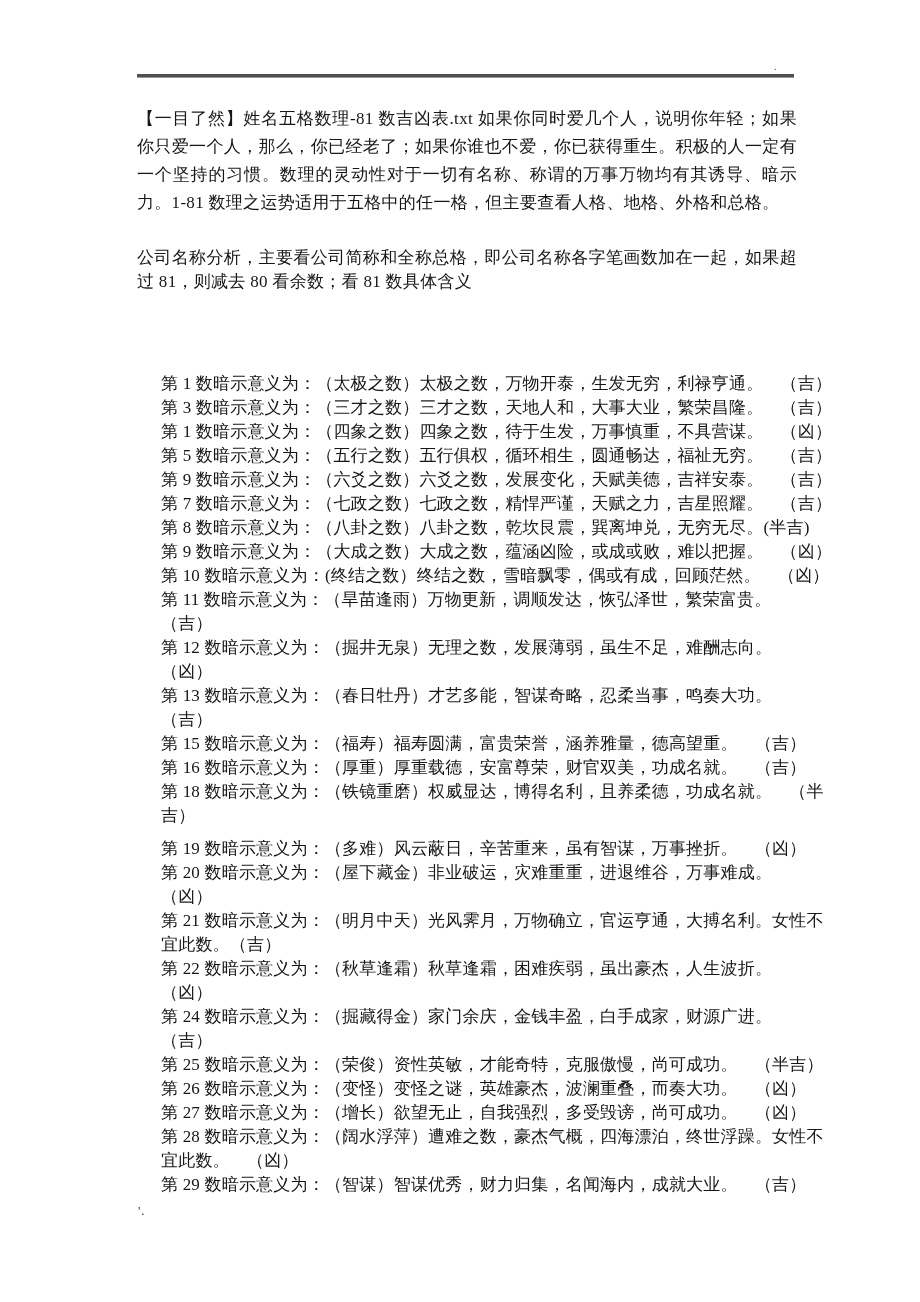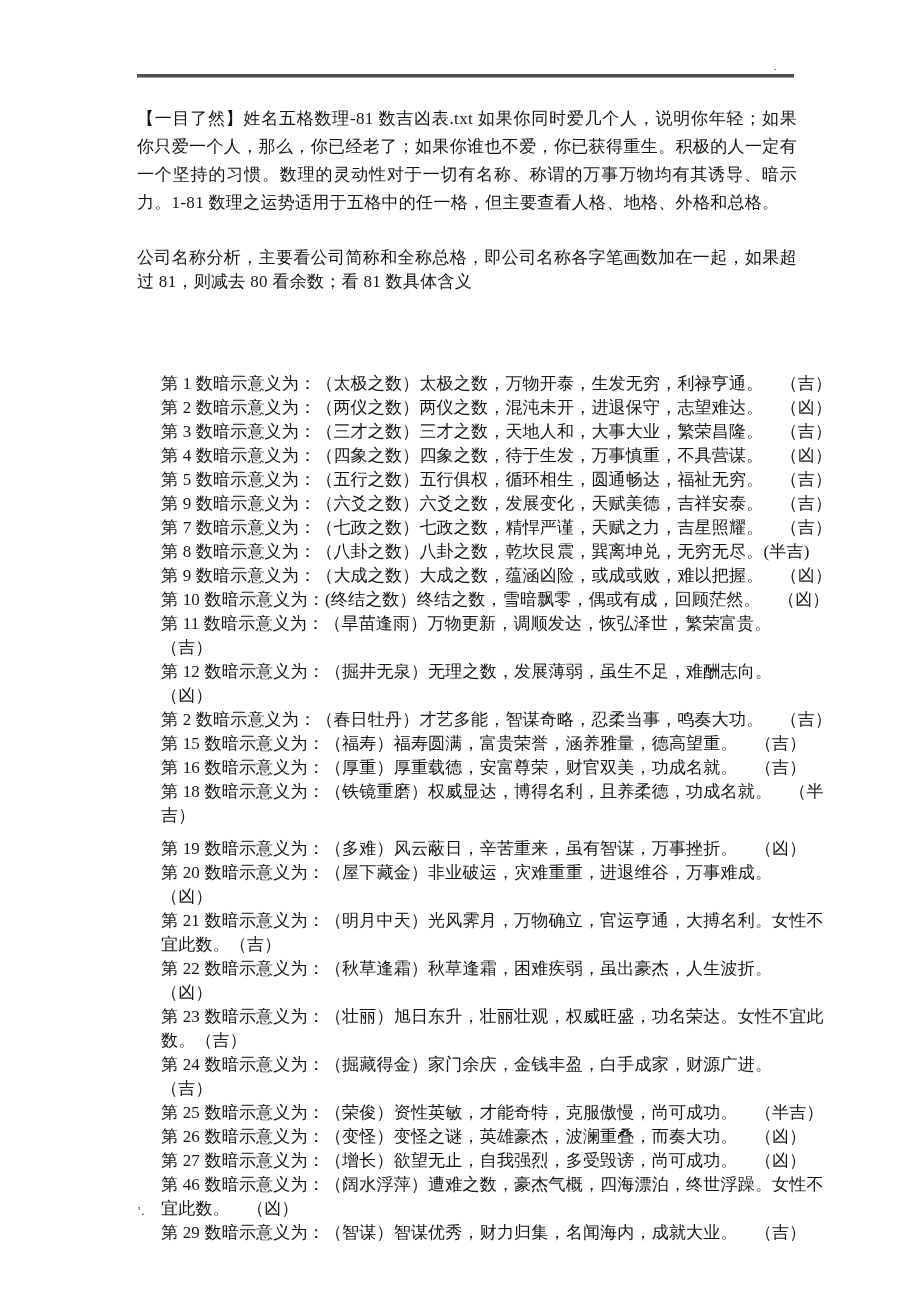--- a/index.html
+++ b/index.html
@@ -83,46 +83,44 @@
   <div class="top-rule"></div>
 
   <span class="corner-mark">.</span>
 
   <p class="para para-1">【一目了然】姓名五格数理-81 数吉凶表.txt 如果你同时爱几个人，说明你年轻；如果你只爱一个人，那么，你已经老了；如果你谁也不爱，你已获得重生。积极的人一定有一个坚持的习惯。数理的灵动性对于一切有名称、称谓的万事万物均有其诱导、暗示力。1-81 数理之运势适用于五格中的任一格，但主要查看人格、地格、外格和总格。</p>
 
   <p class="para para-2">公司名称分析，主要看公司简称和全称总格，即公司名称各字笔画数加在一起，如果超过 81，则减去 80 看余数；看 81 数具体含义</p>
 
   <div class="num-list list-group-1">
     <p>第 1 数暗示意义为：（太极之数）太极之数，万物开泰，生发无穷，利禄亨通。　（吉）</p>
-    <p>第 2 数暗示意义为：（两仪之数）两仪之数，混沌未开，进退保守，志望难达。　（凶）</p>
     <p>第 3 数暗示意义为：（三才之数）三才之数，天地人和，大事大业，繁荣昌隆。　（吉）</p>
-    <p>第 4 数暗示意义为：（四象之数）四象之数，待于生发，万事慎重，不具营谋。　（凶）</p>
+    <p>第 1 数暗示意义为：（四象之数）四象之数，待于生发，万事慎重，不具营谋。　（凶）</p>
     <p>第 5 数暗示意义为：（五行之数）五行俱权，循环相生，圆通畅达，福祉无穷。　（吉）</p>
     <p>第 9 数暗示意义为：（六爻之数）六爻之数，发展变化，天赋美德，吉祥安泰。　（吉）</p>
     <p>第 7 数暗示意义为：（七政之数）七政之数，精悍严谨，天赋之力，吉星照耀。　（吉）</p>
     <p>第 8 数暗示意义为：（八卦之数）八卦之数，乾坎艮震，巽离坤兑，无穷无尽。(半吉)</p>
     <p>第 9 数暗示意义为：（大成之数）大成之数，蕴涵凶险，或成或败，难以把握。　（凶）</p>
     <p>第 10 数暗示意义为：(终结之数）终结之数，雪暗飘零，偶或有成，回顾茫然。　（凶）</p>
     <p>第 11 数暗示意义为：（旱苗逢雨）万物更新，调顺发达，恢弘泽世，繁荣富贵。　（吉）</p>
     <p>第 12 数暗示意义为：（掘井无泉）无理之数，发展薄弱，虽生不足，难酬志向。　（凶）</p>
-    <p>第 2 数暗示意义为：（春日牡丹）才艺多能，智谋奇略，忍柔当事，鸣奏大功。　（吉）</p>
+    <p>第 13 数暗示意义为：（春日牡丹）才艺多能，智谋奇略，忍柔当事，鸣奏大功。　（吉）</p>
     <p>第 15 数暗示意义为：（福寿）福寿圆满，富贵荣誉，涵养雅量，德高望重。　（吉）</p>
     <p>第 16 数暗示意义为：（厚重）厚重载德，安富尊荣，财官双美，功成名就。　（吉）</p>
     <p>第 18 数暗示意义为：（铁镜重磨）权威显达，博得名利，且养柔德，功成名就。　（半吉）</p>
   </div>
 
   <div class="num-list list-group-2">
     <p>第 19 数暗示意义为：（多难）风云蔽日，辛苦重来，虽有智谋，万事挫折。　（凶）</p>
     <p>第 20 数暗示意义为：（屋下藏金）非业破运，灾难重重，进退维谷，万事难成。　（凶）</p>
     <p>第 21 数暗示意义为：（明月中天）光风霁月，万物确立，官运亨通，大搏名利。女性不宜此数。（吉）</p>
     <p>第 22 数暗示意义为：（秋草逢霜）秋草逢霜，困难疾弱，虽出豪杰，人生波折。　（凶）</p>
-    <p>第 23 数暗示意义为：（壮丽）旭日东升，壮丽壮观，权威旺盛，功名荣达。女性不宜此数。（吉）</p>
     <p>第 24 数暗示意义为：（掘藏得金）家门余庆，金钱丰盈，白手成家，财源广进。　（吉）</p>
     <p>第 25 数暗示意义为：（荣俊）资性英敏，才能奇特，克服傲慢，尚可成功。　（半吉）</p>
     <p>第 26 数暗示意义为：（变怪）变怪之谜，英雄豪杰，波澜重叠，而奏大功。　（凶）</p>
     <p>第 27 数暗示意义为：（增长）欲望无止，自我强烈，多受毁谤，尚可成功。　（凶）</p>
-    <p>第 46 数暗示意义为：（阔水浮萍）遭难之数，豪杰气概，四海漂泊，终世浮躁。女性不宜此数。　（凶）</p>
+    <p>第 28 数暗示意义为：（阔水浮萍）遭难之数，豪杰气概，四海漂泊，终世浮躁。女性不宜此数。　（凶）</p>
     <p>第 29 数暗示意义为：（智谋）智谋优秀，财力归集，名闻海内，成就大业。　（吉）</p>
   </div>
 
   <span class="footer-mark">'.</span>
 
 </div>
 
 </body></html>

